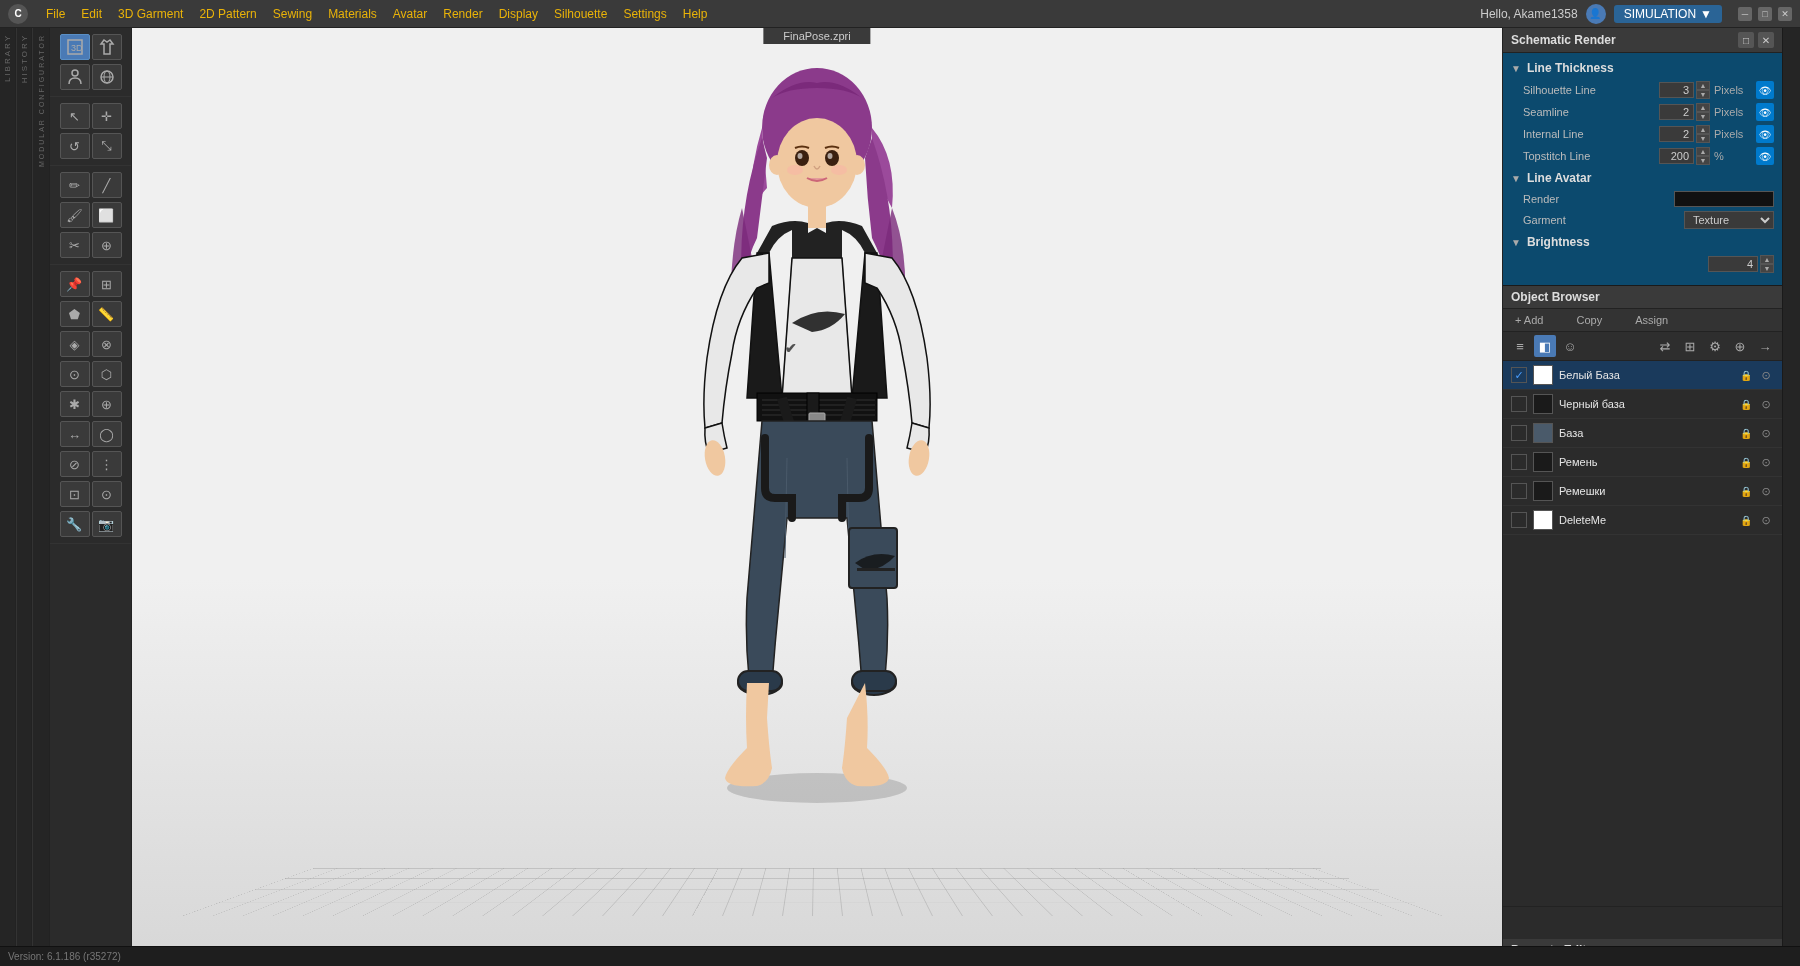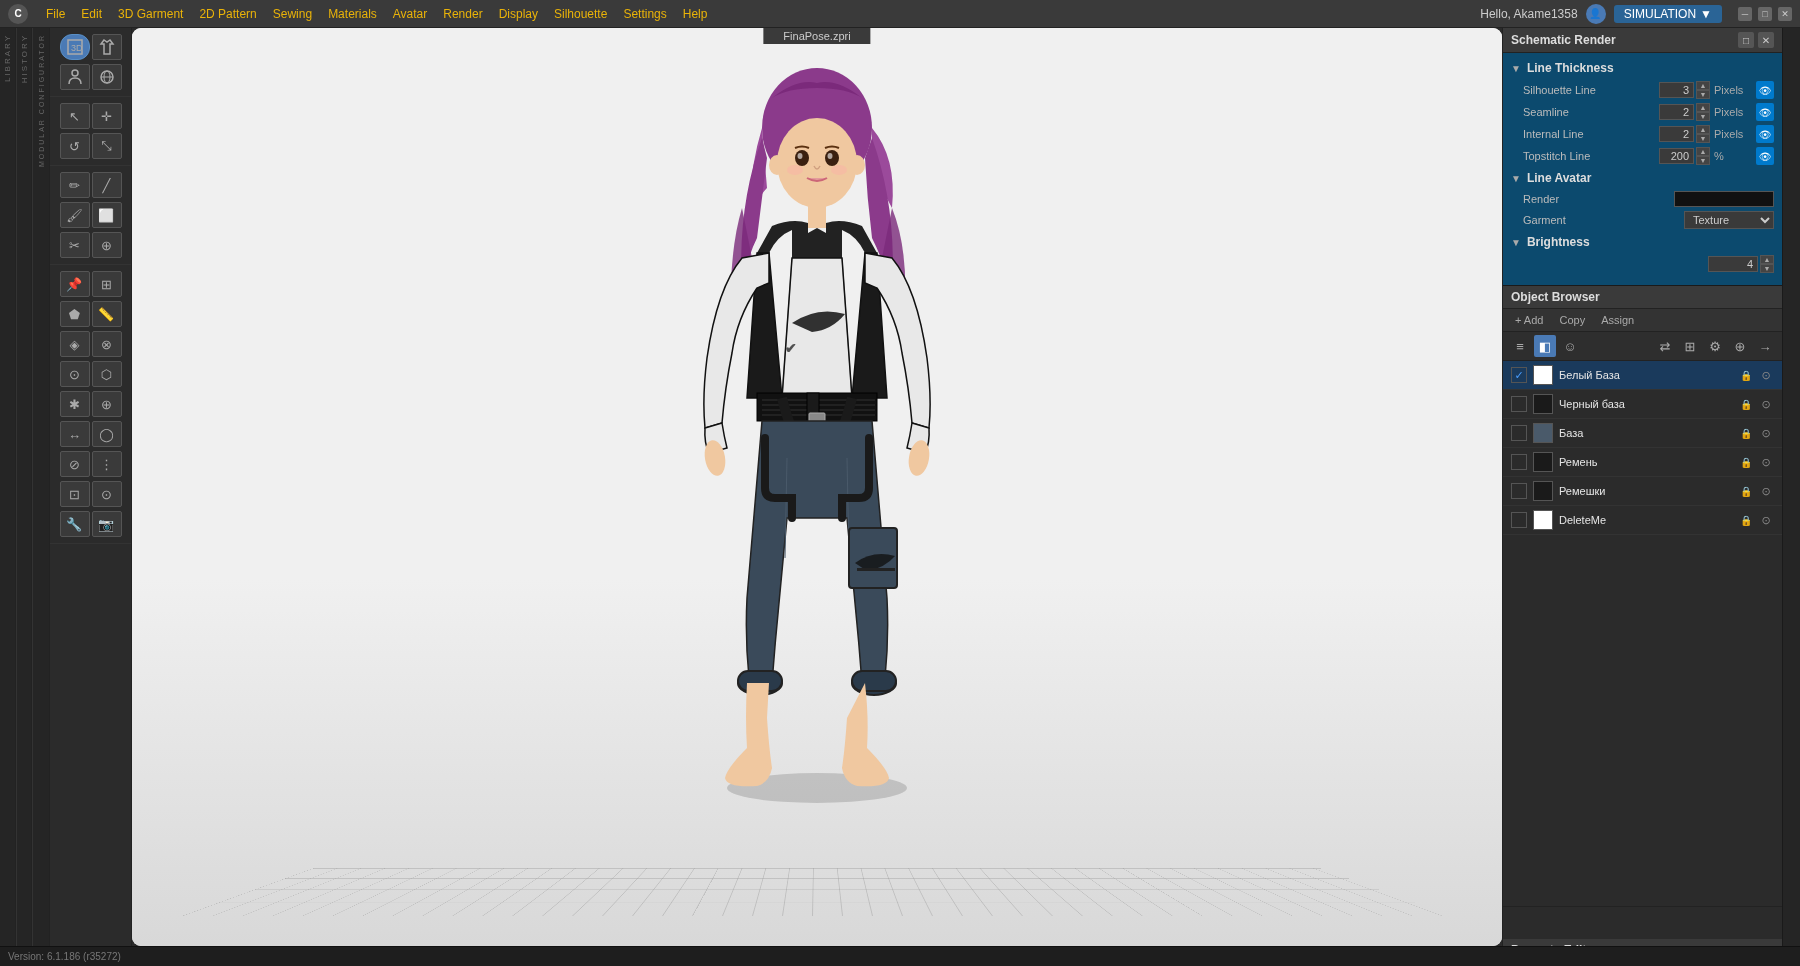--- a/index.html
+++ b/index.html
@@ -118,29 +118,28 @@
       background: #3a3a3a;
       border: 1px solid #555;
       border-radius: 2px;
       display: flex;
       align-items: center;
       justify-content: center;
       cursor: pointer;
       color: #aaa;
       font-size: 13px;
     }
-    .tool-btn.active { background: #4a7ab5; border-color: #5a8fc5; border-radius: 12px; }
+    .tool-btn.active { background: #4a7ab5; border-color: #5a8fc5; }
 
     
     .viewport {
       flex: 1;
       background: #e8e8e8;
       position: relative;
       overflow: hidden;
-      border-radius: 9px;
     }
     .viewport-title {
       position: absolute;
       top: 0;
       left: 50%;
       transform: translateX(-50%);
       background: #3a3a3a;
       color: #ccc;
       padding: 2px 20px;
       font-size: 11px;
@@ -320,21 +319,21 @@
       font-weight: bold;
       color: #ddd;
       border-bottom: 1px solid #222;
       flex-shrink: 0;
     }
     .ob-toolbar {
       display: flex;
       align-items: center;
       background: #333;
       padding: 3px 6px;
-      gap: 4px;
+      gap: 21px;
       border-bottom: 1px solid #222;
       flex-shrink: 0;
     }
     .ob-toolbar-label {
       color: #aaa;
       font-size: 11px;
       cursor: pointer;
       padding: 2px 6px;
     }
     .ob-icons-row {

